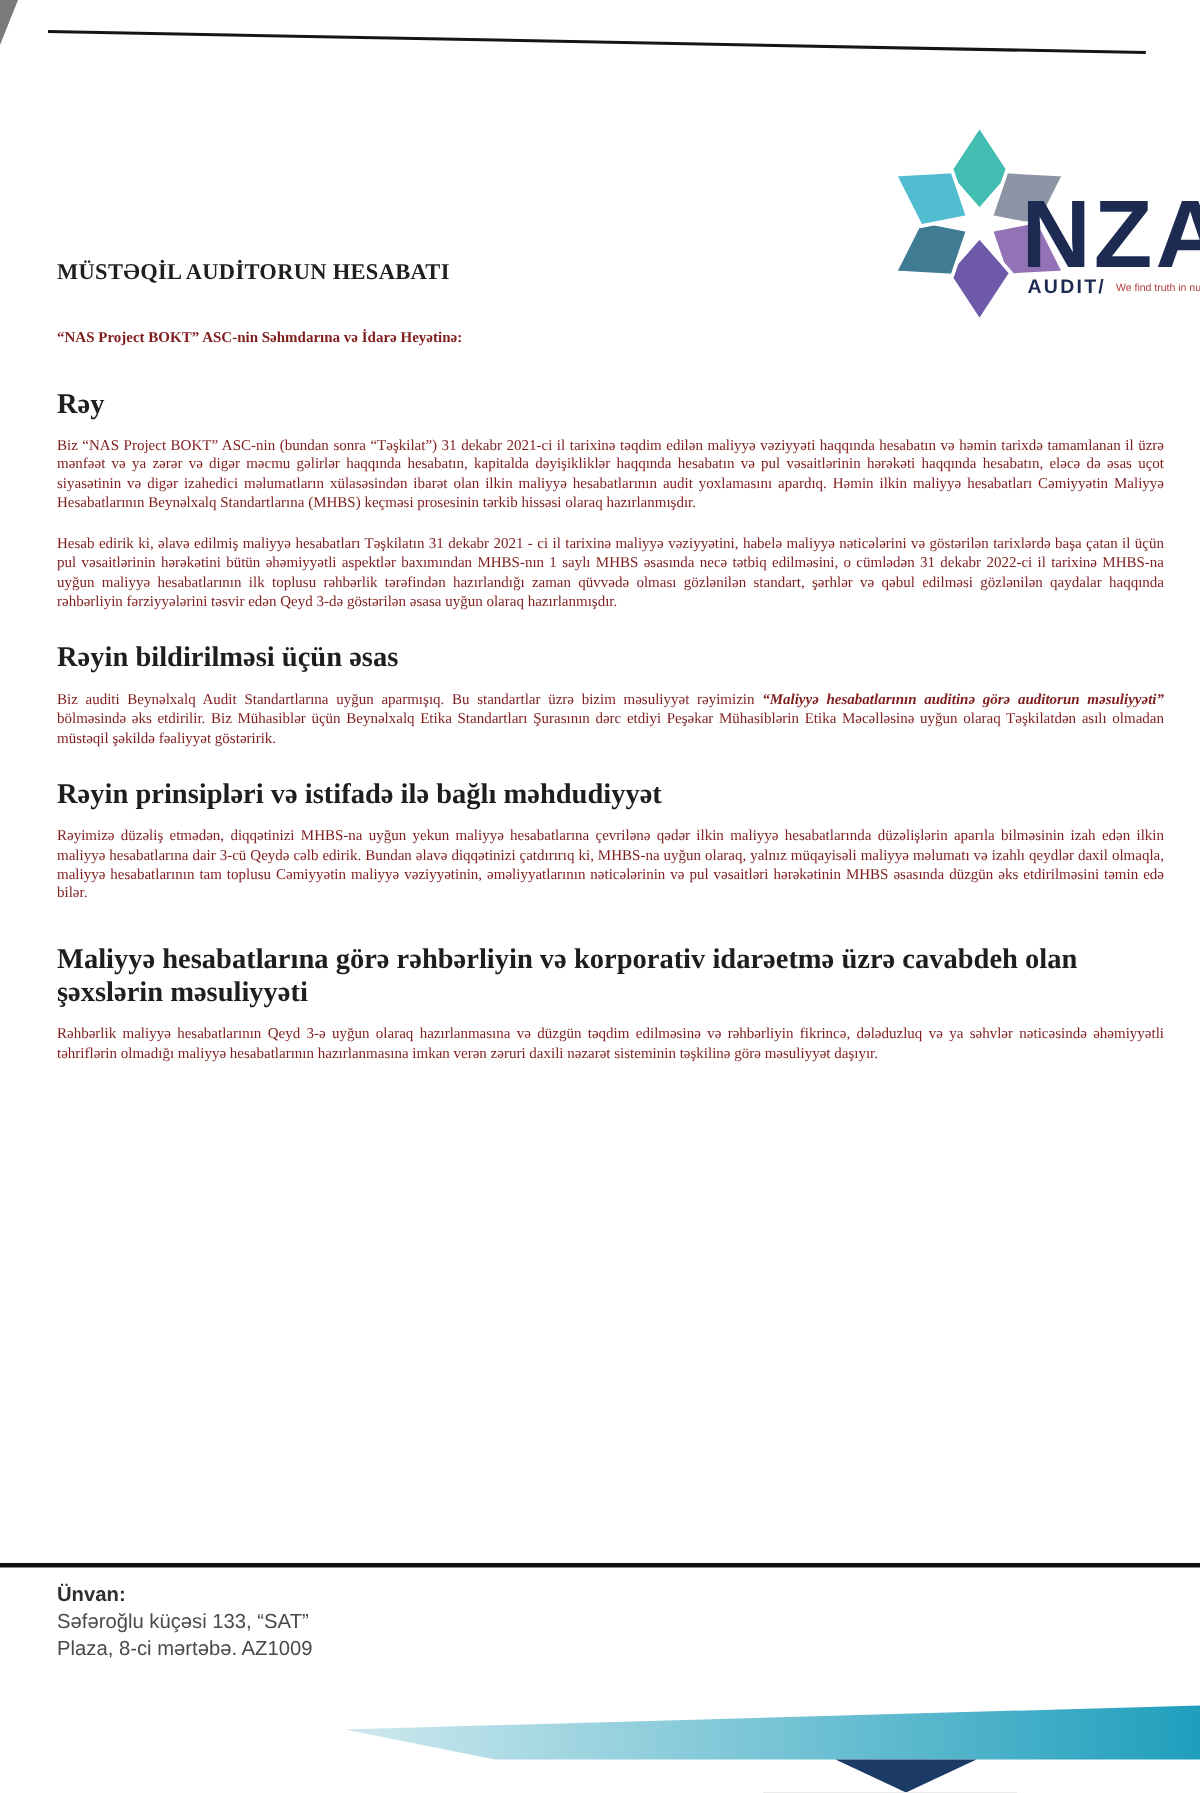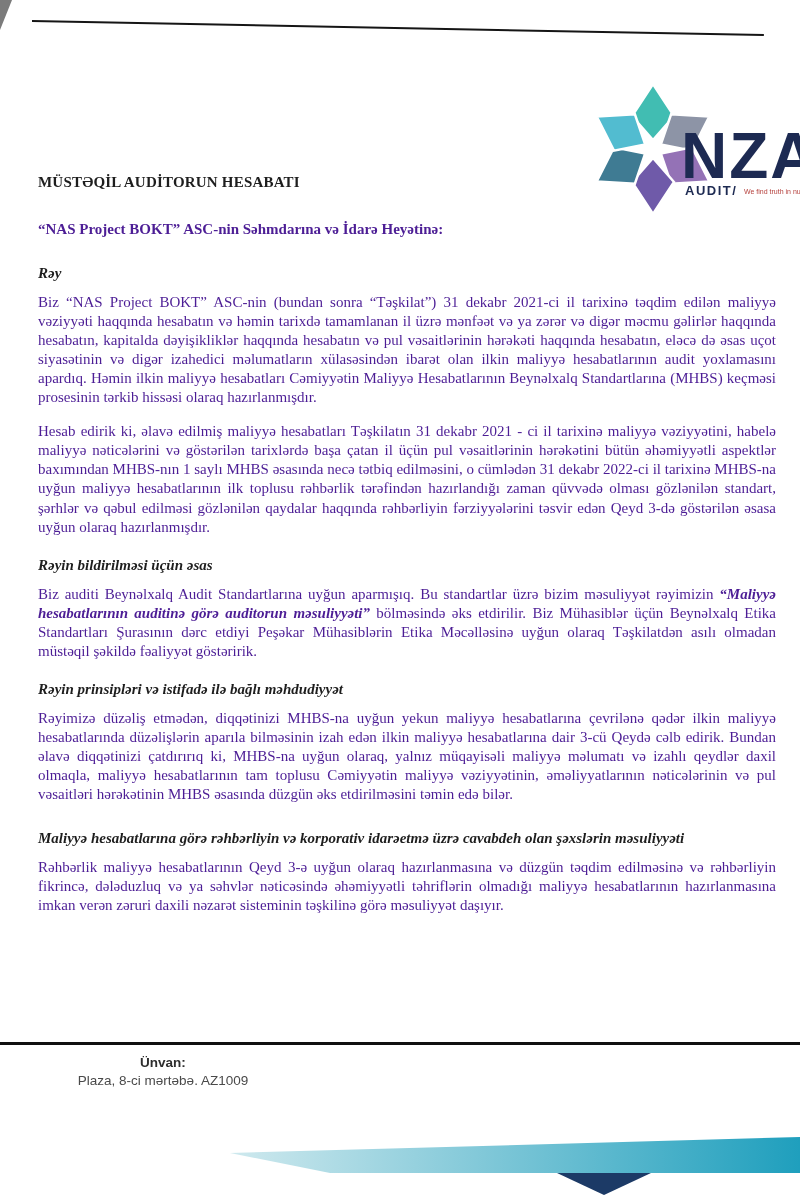--- a/index.html
+++ b/index.html
@@ -29,33 +29,33 @@
     font-family:"Liberation Sans", sans-serif; font-weight:bold;
     font-size:13px; letter-spacing:1.5px;
   }
   .logo-tagline{
     font-family:"Liberation Sans", sans-serif; font-size:7px;
   }
   
   .content{ position:absolute; left:38px; right:24px; top:174px; }
   .content h1{ font-size:15px; font-weight:bold; letter-spacing:.2px; }
   .addressee{ margin-top:29px; font-size:15px; font-weight:bold; }
-  .content h2{ font-size:15px; font-weight:bold;font-style:italic; }
-  .content p{ font-size:15px; line-height:1.27; text-align:justify; color:#4c1d95; }
+  .content h2{ font-size:19px; font-weight:bold; }
+  .content p{ font-size:10px; line-height:1.27; text-align:justify; color:#7f1d1d; }
   .quote-italic{ font-style:italic; font-weight:bold; }
   .mt-sm{ margin-top:11px; } .mt-md{ margin-top:15px; }
   .mt-lg{ margin-top:20px; } .mt-xl{ margin-top:26px; }
   
   .footer{
     position:absolute; left:0; right:0; top:1042px;
     border-top:3px solid #101010; padding:9px 0 0 38px;
     font-family:"Liberation Sans", sans-serif; font-size:13.5px; color:#4a4a4a;
     display:flex;
   }
-  .address{ width:250px; line-height:1.32;text-align:center; }
+  .address{ width:250px; line-height:1.32; }
   .address-label{ font-weight:bold; color:#2e2e2e; }
   .contacts{
     margin-left:auto; margin-right:96px; width:250px;
     display:grid; grid-template-columns:82px auto; row-gap:2px; line-height:1.3;
   }
   .website-link{ color:#17408b; text-decoration:underline; cursor:pointer; }
   .bottom-decor{ position:absolute; bottom:0; left:0; }
 </style>
 </head>
 <body>
@@ -96,20 +96,21 @@
     <h2 class="mt-lg">Rəyin prinsipləri və istifadə ilə bağlı məhdudiyyət</h2>
     <p class="mt-sm">Rəyimizə düzəliş etmədən, diqqətinizi MHBS-na uyğun yekun maliyyə hesabatlarına çevrilənə qədər ilkin maliyyə hesabatlarında düzəlişlərin aparıla bilməsinin izah edən ilkin maliyyə hesabatlarına dair 3-cü Qeydə cəlb edirik. Bundan əlavə diqqətinizi çatdırırıq ki, MHBS-na uyğun olaraq, yalnız müqayisəli maliyyə məlumatı və izahlı qeydlər daxil olmaqla, maliyyə hesabatlarının tam toplusu Cəmiyyətin maliyyə vəziyyətinin, əməliyyatlarının nəticələrinin və pul vəsaitləri hərəkətinin MHBS əsasında düzgün əks etdirilməsini təmin edə bilər.</p>
 
     <h2 class="mt-xl">Maliyyə hesabatlarına görə rəhbərliyin və korporativ idarəetmə üzrə cavabdeh olan şəxslərin məsuliyyəti</h2>
     <p class="mt-sm">Rəhbərlik maliyyə hesabatlarının Qeyd 3-ə uyğun olaraq hazırlanmasına və düzgün təqdim edilməsinə və rəhbərliyin fikrincə, dələduzluq və ya səhvlər nəticəsində əhəmiyyətli təhriflərin olmadığı maliyyə hesabatlarının hazırlanmasına imkan verən zəruri daxili nəzarət sisteminin təşkilinə görə məsuliyyət daşıyır.</p>
   </div>
 
   <div class="footer">
     <div class="address">
       <div class="address-label">Ünvan:</div>
+      <div>Səfəroğlu küçəsi 133, “SAT”</div>
       <div>Plaza, 8-ci mərtəbə. AZ1009</div>
     </div>
   </div>
 
   <svg class="bottom-decor" viewBox="0 0 800 62" width="800" height="62" preserveAspectRatio="none">
     <defs>
       <linearGradient id="waveGrad" x1="0" y1="0" x2="1" y2="0">
         <stop offset="0" stop-color="#cfe9ee"></stop>
         <stop offset="1" stop-color="#1f9fbd"></stop>
       </linearGradient>

